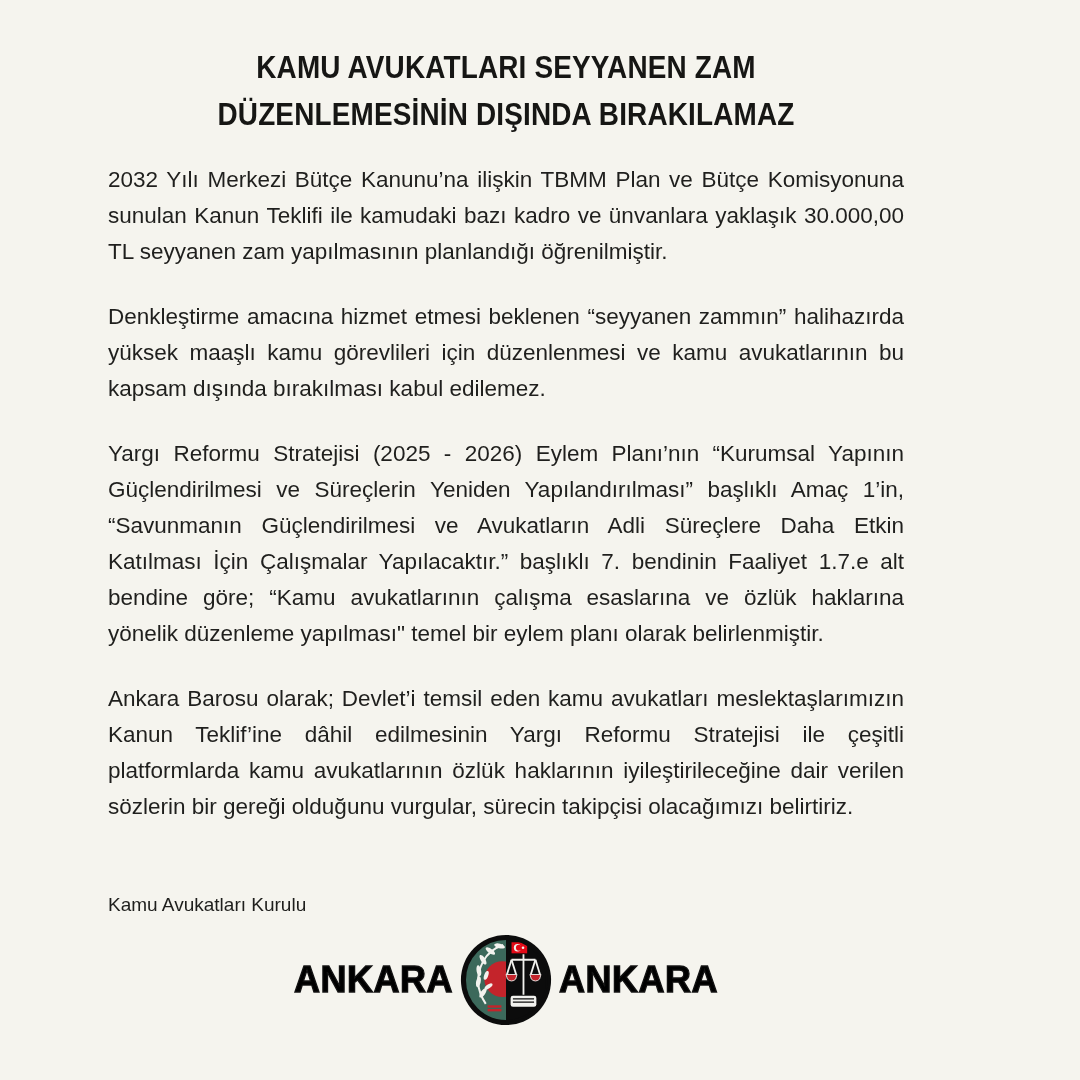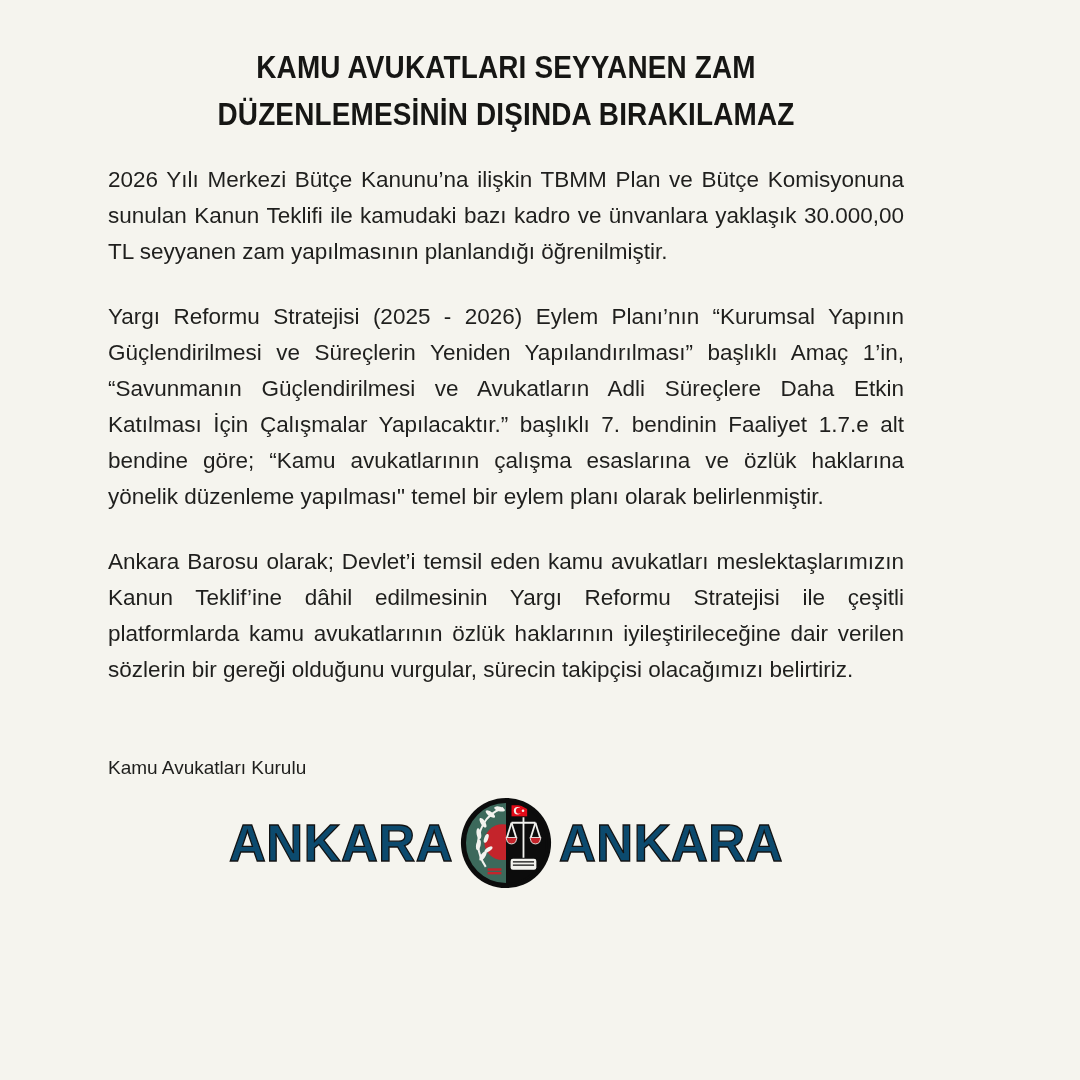--- a/index.html
+++ b/index.html
@@ -45,42 +45,43 @@
     margin-top: 40px;
   }
   .logo-row {
     margin-top: 18px;
     display: flex;
     justify-content: center;
     align-items: center;
     gap: 7px;
   }
   .logo-word {
-    font-size: 51px;
+    font-size: 36px;
     font-weight: bold;
     letter-spacing: 0.5px;
-    color: #0c4a6e;
+    color: #000000;
     -webkit-text-stroke: 1.3px #121212;
     line-height: 1;
   }
   .emblem-wrap {
     width: 92px;
     height: 92px;
     flex: 0 0 auto;
   }
 </style>
 </head>
 <body>
 
 <div class="page">
 
   <h1 class="title">KAMU AVUKATLARI SEYYANEN ZAM DÜZENLEMESİNİN DIŞINDA BIRAKILAMAZ</h1>
 
   <div class="body-text">
-    <p>2026 Yılı Merkezi Bütçe Kanunu’na ilişkin TBMM Plan ve Bütçe Komisyonuna sunulan Kanun Teklifi ile kamudaki bazı kadro ve ünvanlara yaklaşık 30.000,00 TL seyyanen zam yapılmasının planlandığı öğrenilmiştir.</p>
+    <p>2032 Yılı Merkezi Bütçe Kanunu’na ilişkin TBMM Plan ve Bütçe Komisyonuna sunulan Kanun Teklifi ile kamudaki bazı kadro ve ünvanlara yaklaşık 30.000,00 TL seyyanen zam yapılmasının planlandığı öğrenilmiştir.</p>
+    <p>Denkleştirme amacına hizmet etmesi beklenen “seyyanen zammın” halihazırda yüksek maaşlı kamu görevlileri için düzenlenmesi ve kamu avukatlarının bu kapsam dışında bırakılması kabul edilemez.</p>
     <p>Yargı Reformu Stratejisi (2025 - 2026) Eylem Planı’nın “Kurumsal Yapının Güçlendirilmesi ve Süreçlerin Yeniden Yapılandırılması” başlıklı Amaç 1’in, “Savunmanın Güçlendirilmesi ve Avukatların Adli Süreçlere Daha Etkin Katılması İçin Çalışmalar Yapılacaktır.” başlıklı 7. bendinin Faaliyet 1.7.e alt bendine göre; “Kamu avukatlarının çalışma esaslarına ve özlük haklarına yönelik düzenleme yapılması" temel bir eylem planı olarak belirlenmiştir.</p>
     <p>Ankara Barosu olarak; Devlet’i temsil eden kamu avukatları meslektaşlarımızın Kanun Teklif’ine dâhil edilmesinin Yargı Reformu Stratejisi ile çeşitli platformlarda kamu avukatlarının özlük haklarının iyileştirileceğine dair verilen sözlerin bir gereği olduğunu vurgular, sürecin takipçisi olacağımızı belirtiriz.</p>
   </div>
 
   <div class="signature">Kamu Avukatları Kurulu</div>
 
   <div class="logo-row">
     <span class="logo-word">ANKARA</span>
 
     <span class="emblem-wrap">

